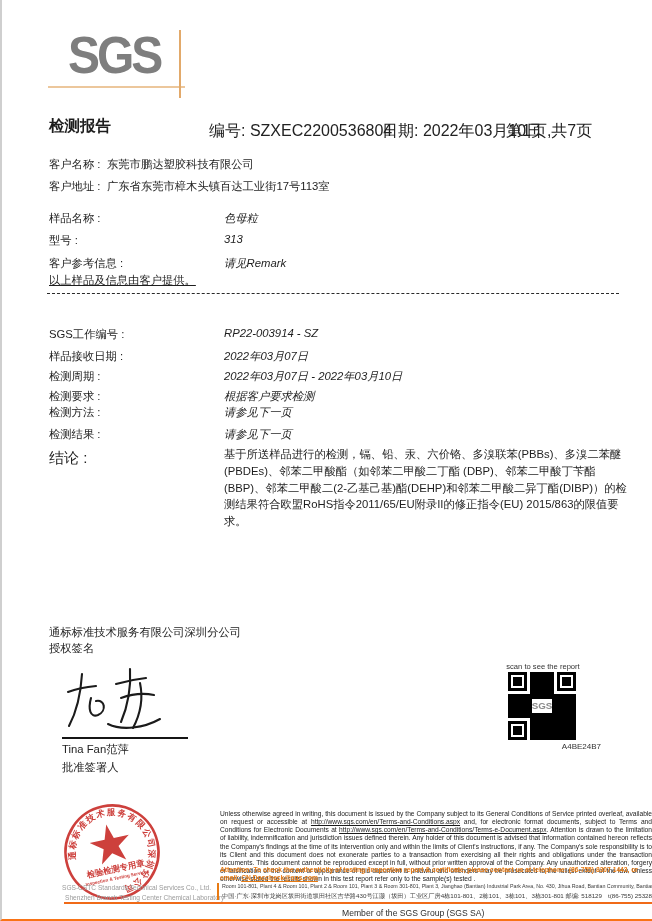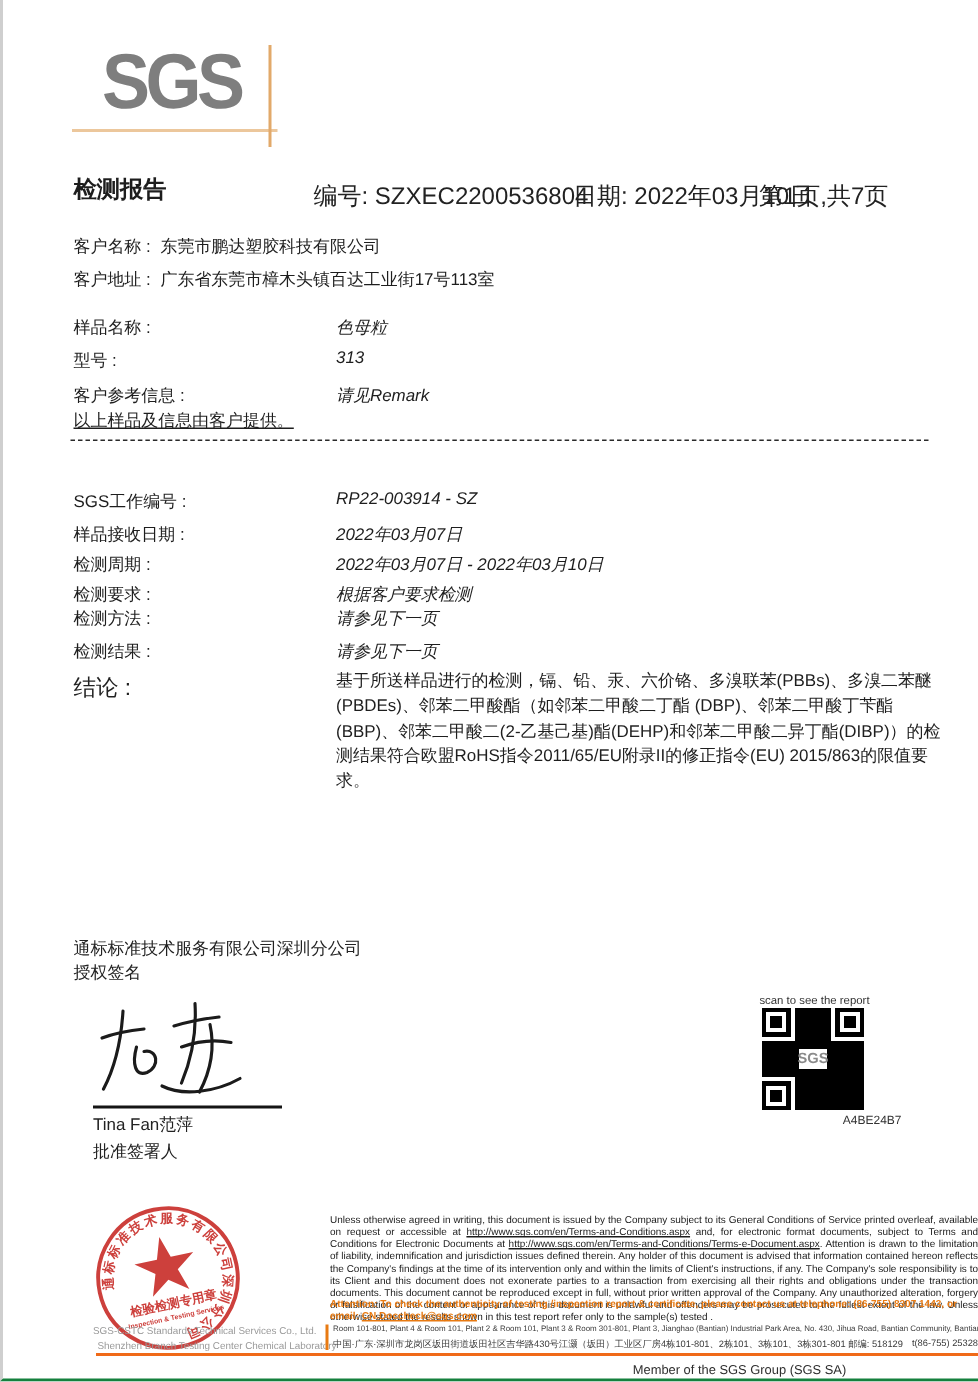--- a/index.html
+++ b/index.html
@@ -1,20 +1,20 @@
 <!DOCTYPE html>
 <html><head>
 <meta charset="utf-8">
 <style>
   html,body{margin:0;padding:0;background:#e9e9e9;}
   .page{
     position:relative;width:652px;height:921px;background:#ffffff;
     font-family:"Liberation Sans","DejaVu Sans",sans-serif;color:#222;
     overflow:hidden;margin:0 auto;
-    border-left:2px solid #cfcfcf;border-bottom:2px solid #15803d;box-sizing:border-box;
+    border-left:2px solid #cfcfcf;border-bottom:2px solid #f97316;box-sizing:border-box;
   }
   .abs{position:absolute;}
   
   .logo-text{left:66px;top:28px;font-size:48px;font-weight:bold;color:#7e7e7e;
     letter-spacing:-3px;font-family:"Liberation Sans",sans-serif;transform:scaleY(1.08);}
   .logo-hline{left:46px;top:86px;width:137px;height:2px;background:#ecc79c;}
   .logo-vline{left:177px;top:30px;width:2px;height:68px;background:#e2a96a;}
   .doc-title{left:47px;top:116px;font-size:15.5px;font-weight:bold;color:#1d1d1d;}
   .hdr-no{left:207px;top:121px;}
   .hdr-date{left:380px;top:121px;}
@@ -50,21 +50,21 @@
   .attention{left:218px;top:866px;width:432px;font-size:6.7px;line-height:8px;
     font-weight:bold;color:#e87a12;}
   .attention .lnk{text-decoration:underline;}
   .addr-bar{left:215px;top:883px;width:1.6px;height:17px;background:#e87a12;}
   .addr{left:220px;width:430px;font-size:5.3px;color:#3a3a3a;white-space:nowrap;overflow:hidden;
     display:flex;justify-content:space-between;}
   .addr-en{top:883px;}
   .addr-cn{top:892px;font-size:6.2px;}
   .addr .right{margin-left:6px;}
   .orange-rule{left:62px;top:902px;width:588px;height:2.4px;background:#f06a18;}
-  .member{left:340px;top:908px;width:302px;text-align:center;font-size:8.6px;color:#2e2e2e;}
+  .member{left:340px;top:908px;width:302px;text-align:left;font-size:8.6px;color:#2e2e2e;}
 </style>
 </head>
 <body>
 
 <div class="page">
 
   <div class="abs logo-text">SGS</div>
   <div class="abs logo-hline"></div>
   <div class="abs logo-vline"></div>
 

